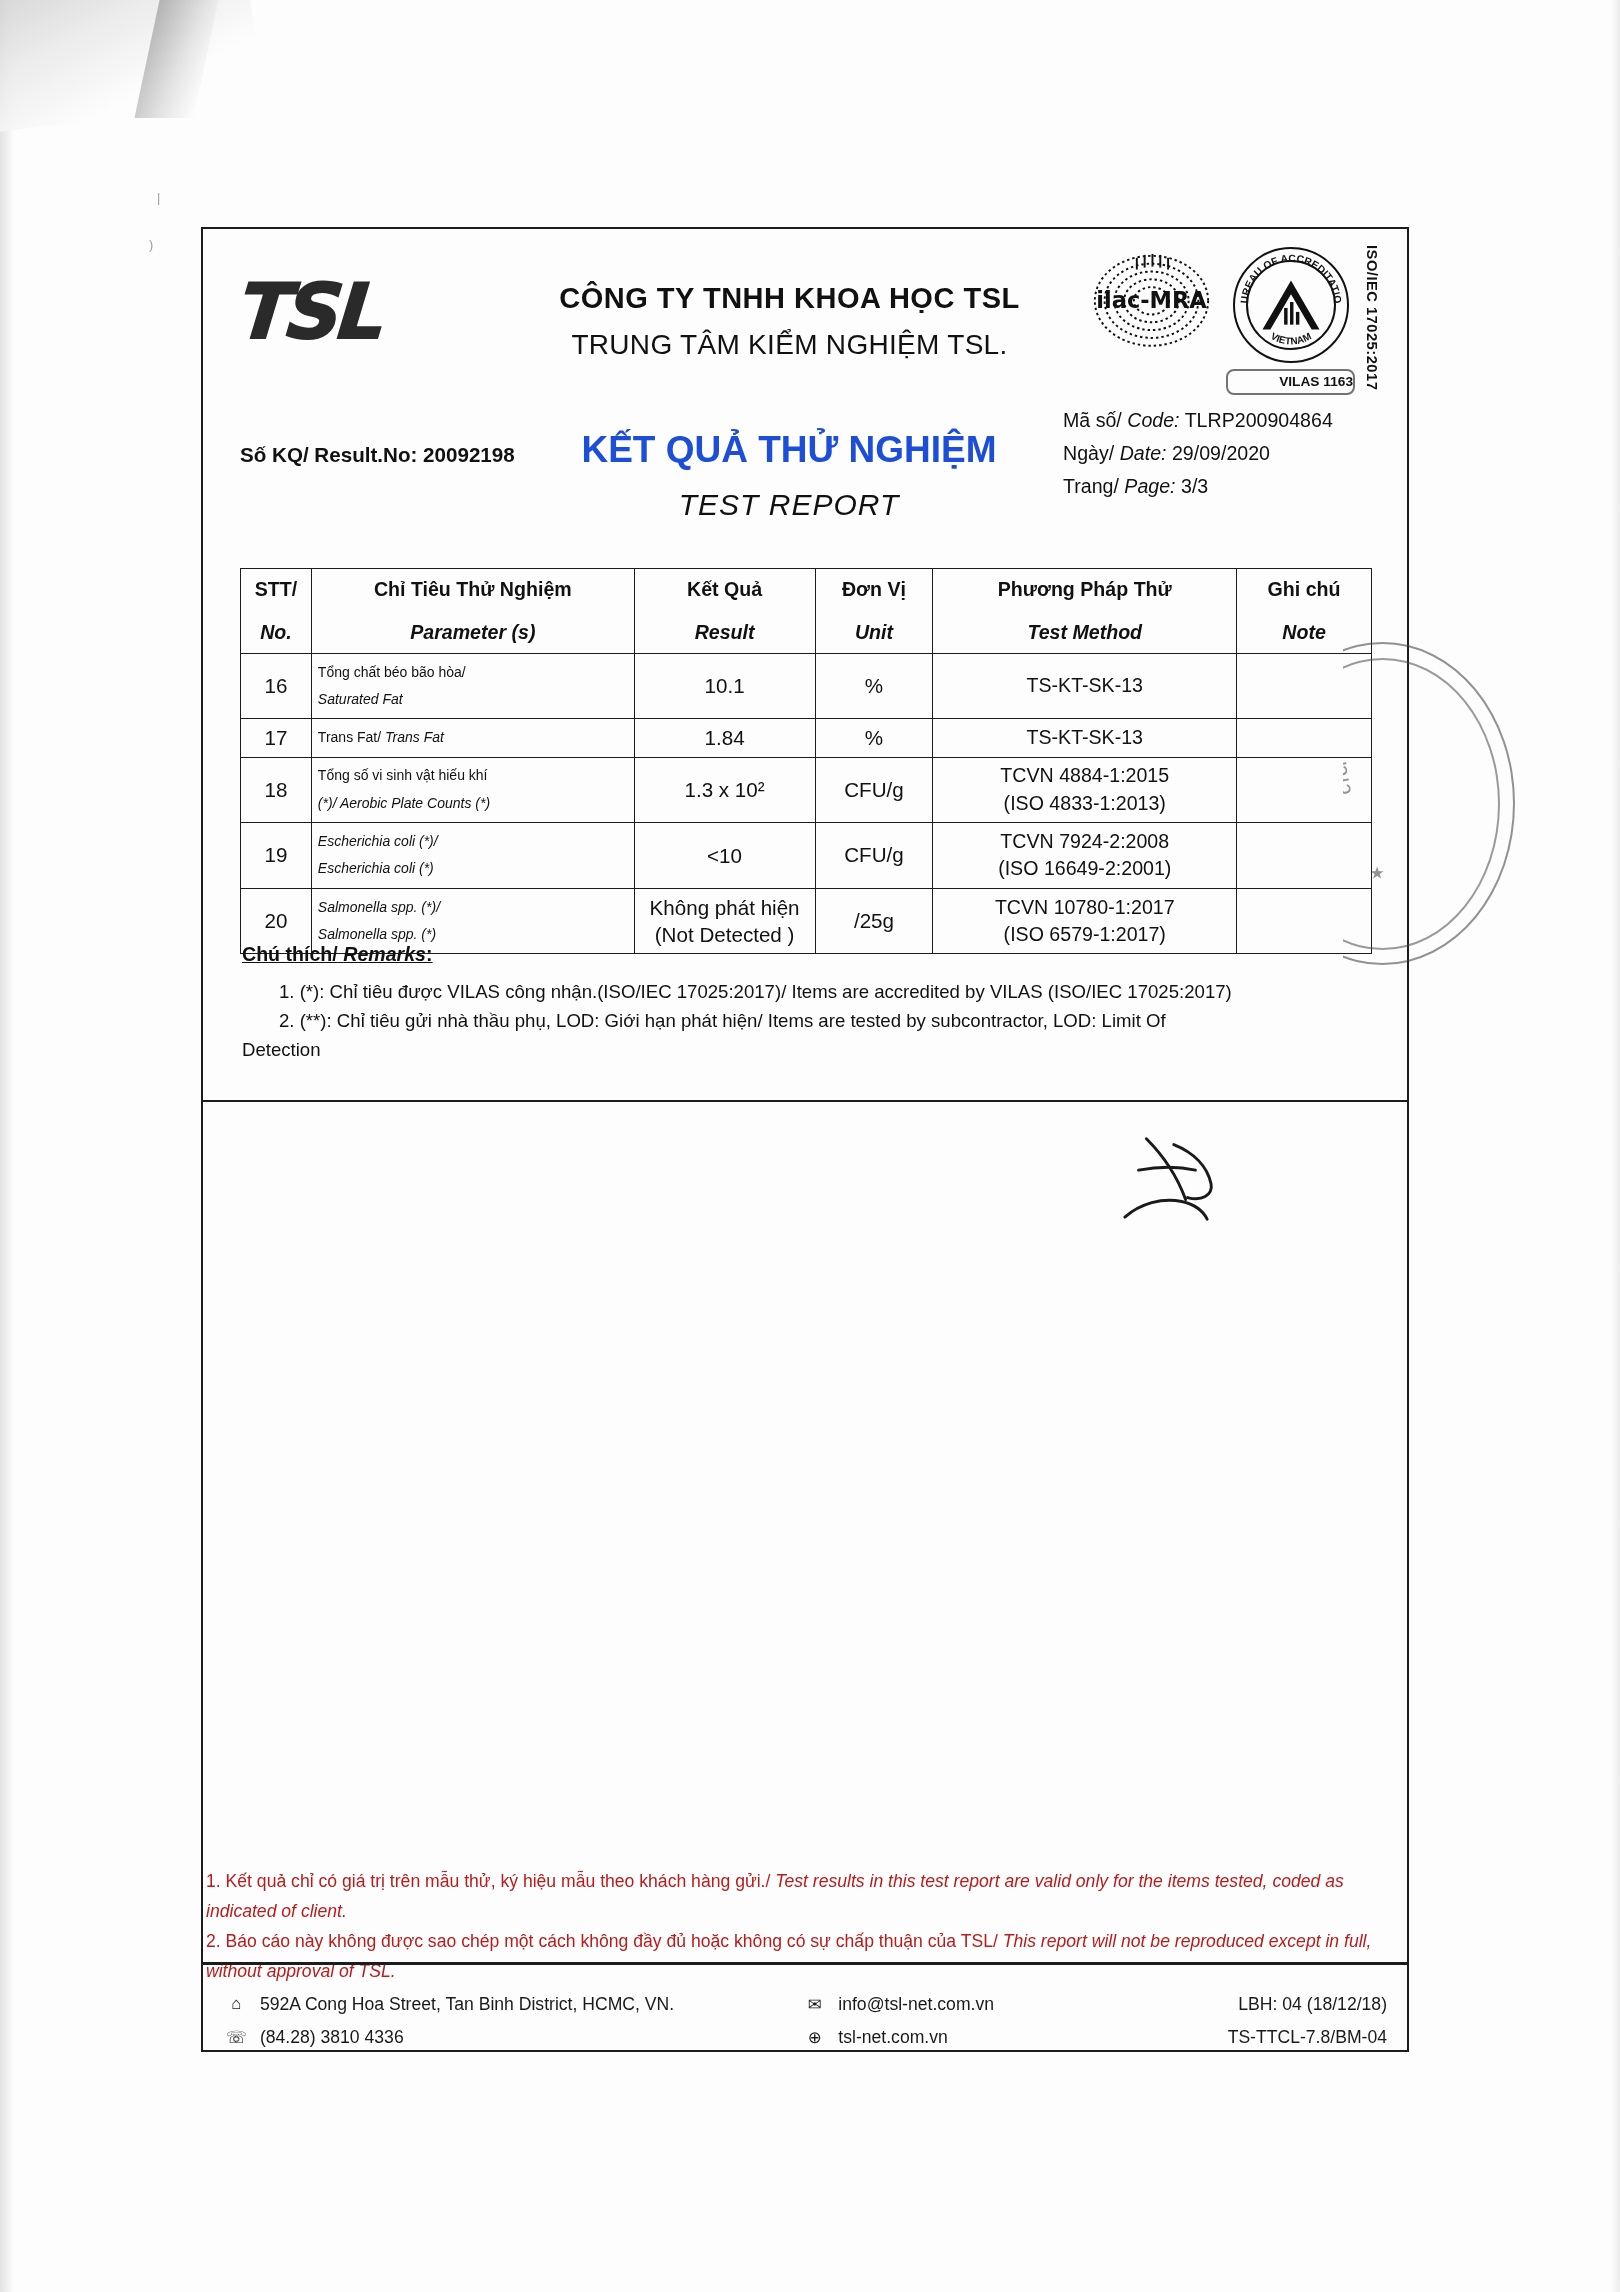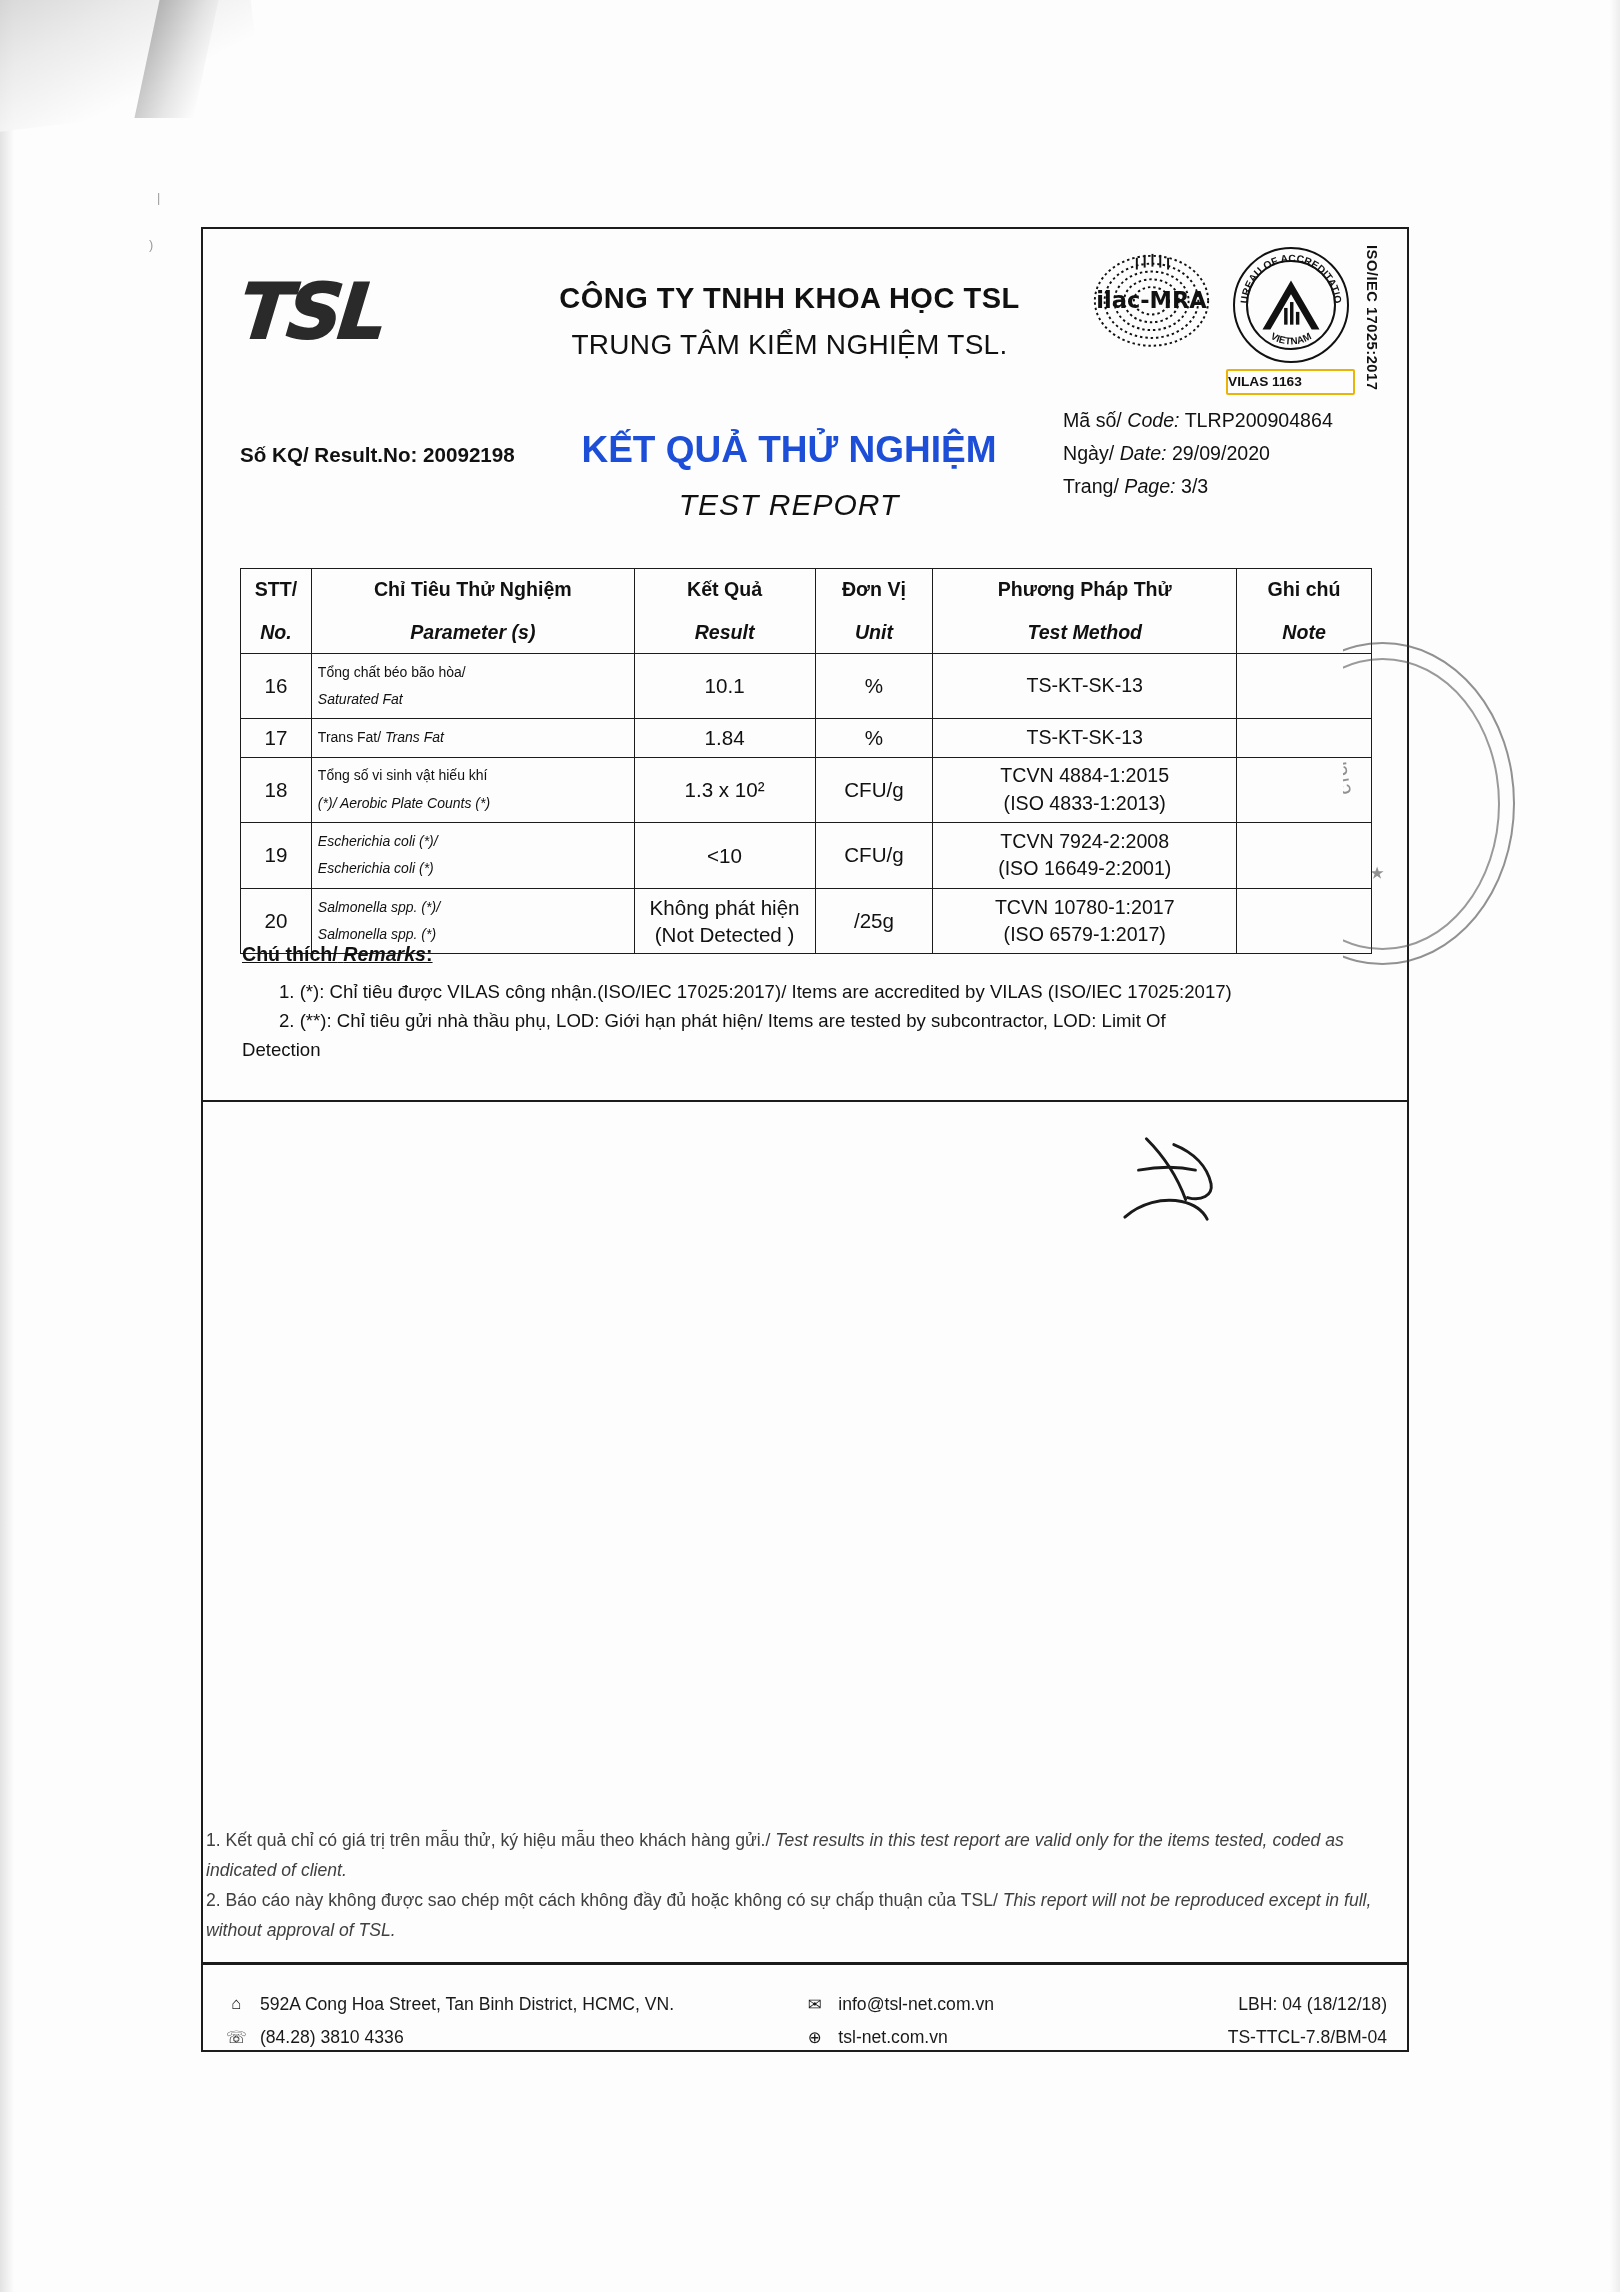--- a/index.html
+++ b/index.html
@@ -91,22 +91,22 @@
     position:absolute; inset: 0;
     border: 2.9px solid #111; border-radius: 50%;
   }
   .boa-inner {
     position:absolute; left:12.7px; top:12.7px; right:12.7px; bottom:12.7px;
     border: 2px solid #111; border-radius:50%;
   }
   .vilas-box {
     position:absolute; left: 1226px; top: 369px;
     width: 129px; height: 25.5px;
-    border: 2px solid #eab308; border-radius: 2px;
-    text-align:left; font-size:13.7px; font-weight:700; line-height:21.6px;
+    border: 2px solid #737373; border-radius: 8px;
+    text-align:right; font-size:13.7px; font-weight:700; line-height:21.6px;
     color:#111;
   }
   .iso-vert {
     position:absolute; left: 1364px; top: 245px;
     font-size: 14.7px; font-weight: 700; color:#111;
     writing-mode: vertical-rl; letter-spacing: 0.5px;
   }
 
   
   .result-no {
@@ -193,22 +193,22 @@
   }
 
   
   .signature {
     position:absolute; left: 1117px; top: 1127px;
     width: 196px; height: 118px;
   }
 
   
   .bottom-notes {
-    position:absolute; left: 206px; top: 1825px; width: 1191px;
-    color: #404040; font-size: 17.6px; line-height: 30px;
+    position:absolute; left: 206px; top: 1866px; width: 1191px;
+    color: #b91c1c; font-size: 17.6px; line-height: 30px;
   }
   .bottom-notes .en { font-style: italic; }
   .bottom-rule {
     position:absolute; left: 201px; top: 1962px;
     width: 1208px; height: 2.9px; background:#1c1c1c;
   }
 
   
   .footer {
     position:absolute; left: 206px; top: 1982px;

